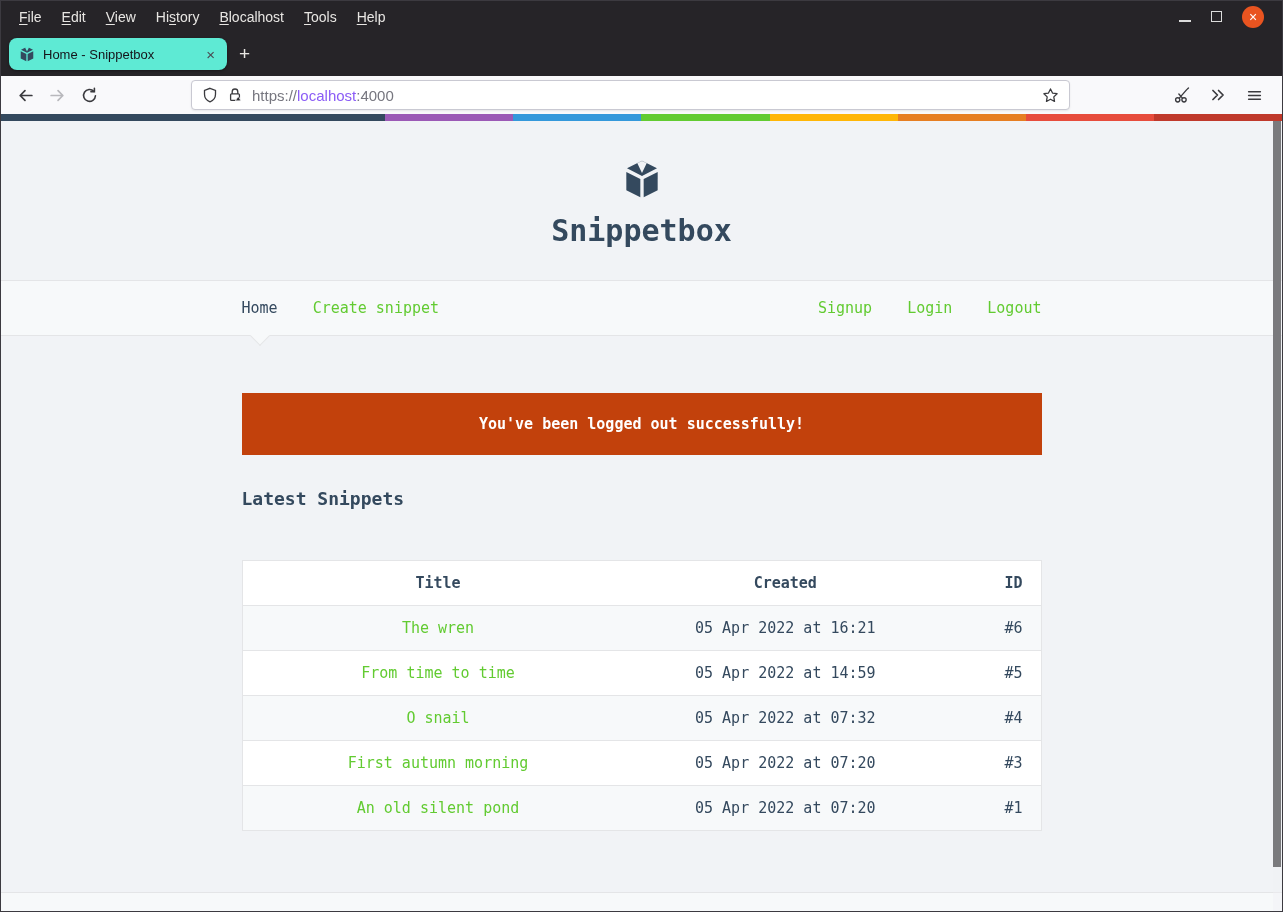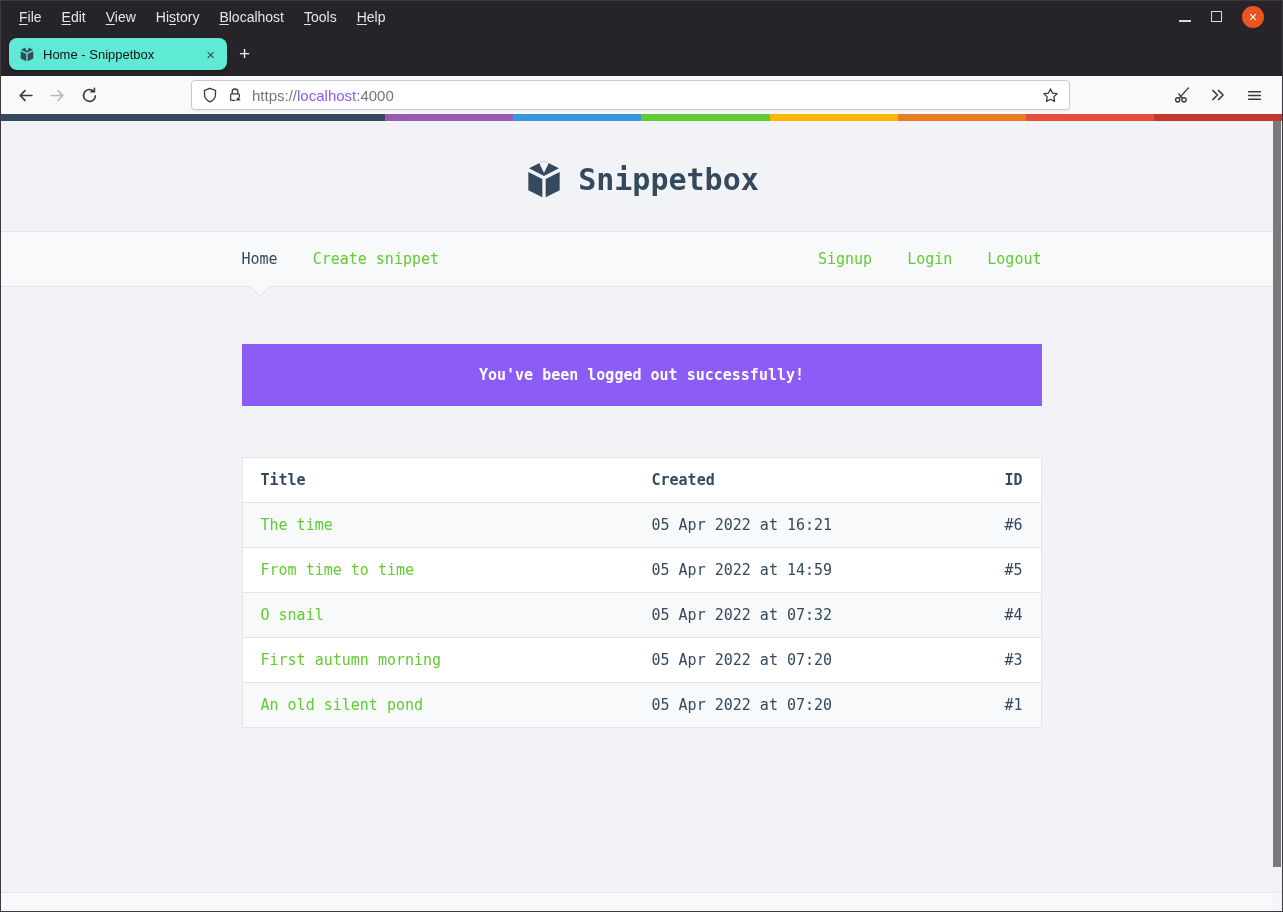--- a/index.html
+++ b/index.html
@@ -39,37 +39,37 @@
   svg.ic { display:block; }
 
   
   .stripe { height:7px; display:flex; }
   .stripe-seg { height:100%; }
 
   
   .viewport { position:relative; height:790px; background:#F1F3F6; overflow:hidden;
               font-family:"DejaVu Sans Mono", monospace; color:#34495E; }
   .site-header { padding:38px 0 32px; display:flex; justify-content:center; }
-  .brand { display:flex; align-items:center; gap:14px; font-size:30px; font-weight:bold; color:#34495E; text-decoration:none; }
+  .brand { display:flex; align-items:center; gap:14px; font-size:30px; font-weight:bold; color:#34495E; text-decoration:none;flex-direction:column; }
 
   .site-nav { background:#F7F9FA; border-top:1px solid #E4E5E7; border-bottom:1px solid #E4E5E7; height:56px; }
   .nav-inner { width:800px; margin:0 auto; height:100%; display:flex; align-items:center; justify-content:space-between; }
   .nav-group { display:flex; gap:35px; }
   .nav-link { font-size:15px; color:#62CB31; text-decoration:none; }
   .nav-link.active { color:#34495E; position:relative; }
   .nav-link.active::after { content:''; position:absolute; left:calc(50% - 7px); top:calc(100% + 12px);
       width:13px; height:13px; background:#F7F9FA; transform:rotate(45deg);
       border-right:1px solid #E4E5E7; border-bottom:1px solid #E4E5E7; z-index:2; }
 
-  .flash { width:800px; margin:57px auto 10px; background:#8b5cf6; color:#ffffff; font-weight:bold;
+  .flash { width:800px; margin:57px auto 10px; background:#c2410c; color:#ffffff; font-weight:bold;
            text-align:center; font-size:15px; padding:22px 18px; }
   .page-h2 { width:800px; margin:33px auto 0; font-size:18px; font-weight:bold; color:#34495E; }
   .table-wrap { width:800px; margin:51px auto 0; }
   table { width:100%; border-collapse:collapse; background:#ffffff; border:1px solid #E4E5E7; }
-  th, td { text-align:left; padding:13px 18px; font-size:15px; }
+  th, td { text-align:center; padding:13px 18px; font-size:15px; }
   th { font-weight:bold; color:#34495E; }
   tr { border-bottom:1px solid #E4E5E7; }
   tbody tr:nth-child(odd) { background:#F7F9FA; }
   td a { color:#62CB31; text-decoration:none; }
   .col-title { width:49%; } .col-created { width:38%; } .col-id { width:13%; text-align:right;margin-top:18px; }
   td.cell-id { text-align:right; }
 
   .site-footer { position:absolute; left:0; right:0; bottom:0; height:19px; background:#F7F9FA; border-top:1px solid #E4E5E7; }
 
   .scrollbar { position:absolute; top:0; right:0; width:9px; height:100%; background:rgba(240,240,244,.4); }
@@ -210,34 +210,35 @@
 
         <a class="nav-link" href="#">Signup</a>
             <a class="nav-link" href="#">Login</a>
             <a class="nav-link" href="#">Logout</a>
           </div>
       </div>
     </div>
 
     <div class="flash">You've been logged out successfully!</div>
 
+    <h2 class="page-h2">Latest Snippets</h2>
 
     <div class="table-wrap">
       <table>
         <thead>
           <tr>
             <th class="col-title">Title</th>
             <th class="col-created">Created</th>
             <th class="col-id">ID</th>
           </tr>
         </thead>
         <tbody>
 
             <tr>
-              <td><a href="#">The time</a></td>
+              <td><a href="#">The wren</a></td>
               <td>05 Apr 2022 at 16:21</td>
               <td class="cell-id">#6</td>
             </tr>
 
             <tr>
               <td><a href="#">From time to time</a></td>
               <td>05 Apr 2022 at 14:59</td>
               <td class="cell-id">#5</td>
             </tr>
 

